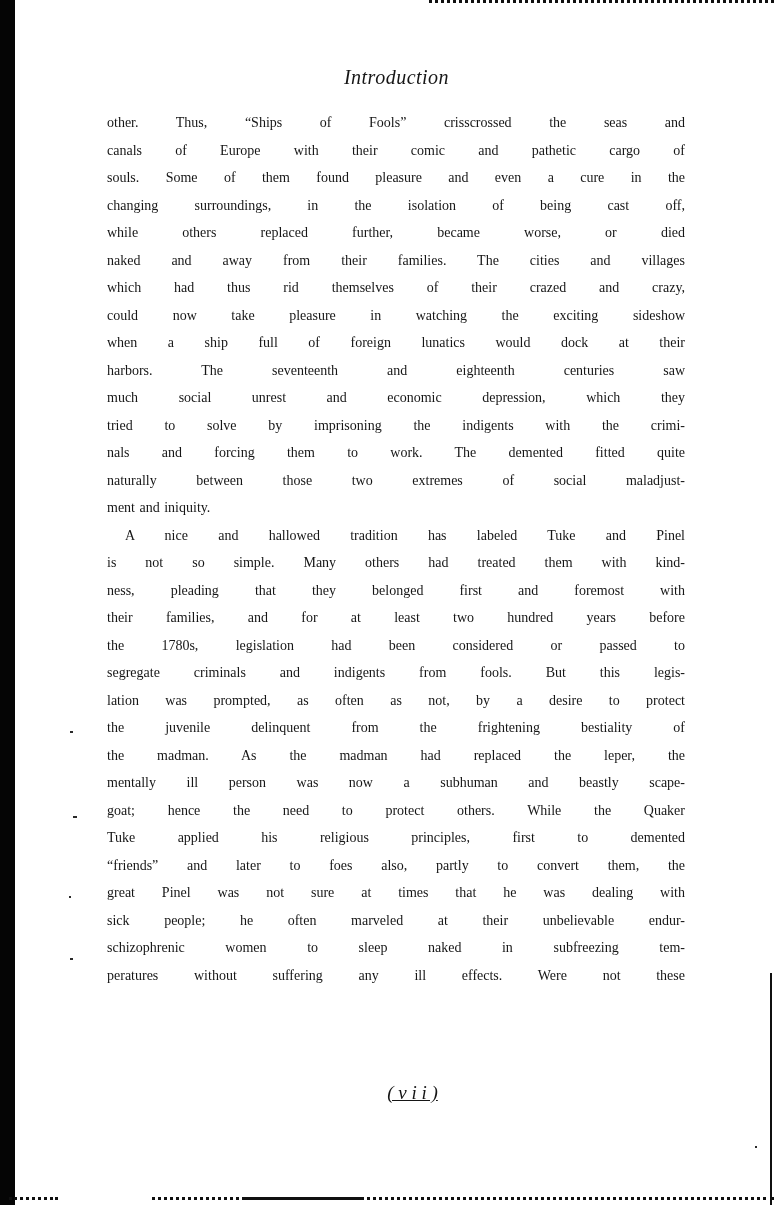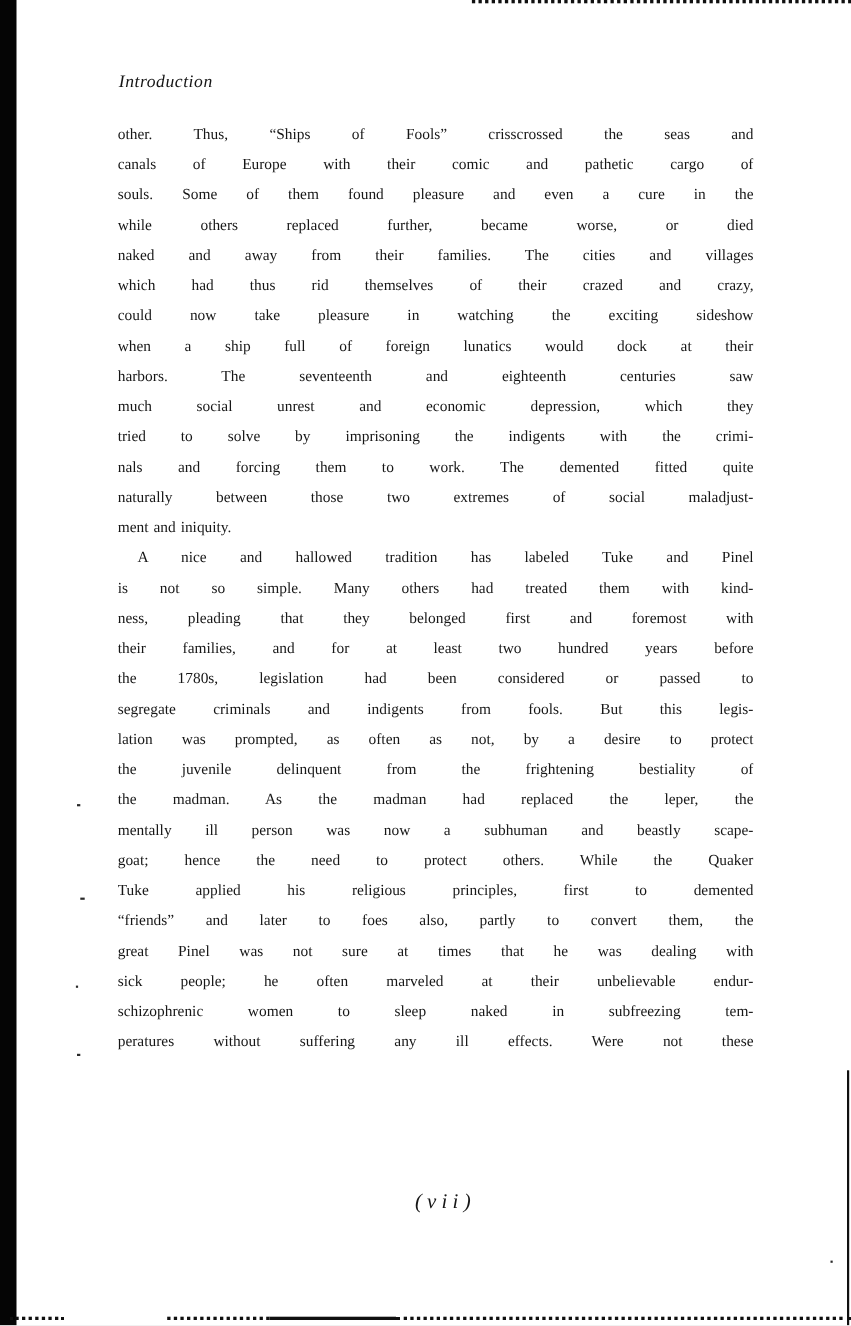--- a/index.html
+++ b/index.html
@@ -16,23 +16,23 @@
   .spine {
     position: absolute;
     left: 0; top: 0;
     width: 15px; height: 1205px;
     background: #050505;
   }
   .running-head {
     position: absolute;
     top: 66px; left: 108px;
     width: 577px;
-    text-align: left;
+    text-align: center;
     font-style: italic;
-    font-size: 16px;
+    font-size: 20px;
     letter-spacing: 0.5px;
     font-family: Liberation Serif, serif;
   }
   .text-block {
     position: absolute;
     top: 109px; left: 107px;
     width: 578px;
   }
   .line {
     height: 27.5px;
@@ -40,25 +40,26 @@
     font-size: 14px;
     text-align: justify;
     text-align-last: justify;
     overflow: hidden;
     word-spacing: 1px;
   }
   .line.indent { padding-left: 18px; }
   .line.no-just { text-align-last: left; }
   .page-number {
     position: absolute;
-    top: 1082px; left: 114px;
+    top: 1082px; left: 124px;
     width: 577px;
     text-align: center;
     font-style: italic;
     font-size: 19px;
+    text-decoration: underline;
   }
   
   .edge-top {
     position: absolute;
     top: 0; left: 429px;
     width: 345px; height: 0;
     border-top: 3px dotted #101010;
   }
   .edge-bottom-dot-1 { position: absolute; top: 1197px; left: 9px;   width: 49px;  border-top: 3px dotted #101010; }
   .edge-bottom-dot-2 { position: absolute; top: 1197px; left: 152px; width: 93px;  border-top: 3px dotted #101010; }
@@ -85,20 +86,21 @@
   <div class="spine"></div>
 
   <div class="edge-top"></div>
 
   <div class="running-head">Introduction</div>
 
   <div class="text-block">
       <div class="line">other. Thus, “Ships of Fools” crisscrossed the seas and</div>
       <div class="line">canals of Europe with their comic and pathetic cargo of</div>
       <div class="line">souls. Some of them found pleasure and even a cure in the</div>
+      <div class="line">changing surroundings, in the isolation of being cast off,</div>
       <div class="line">while others replaced further, became worse, or died</div>
       <div class="line">naked and away from their families. The cities and villages</div>
       <div class="line">which had thus rid themselves of their crazed and crazy,</div>
       <div class="line">could now take pleasure in watching the exciting sideshow</div>
       <div class="line">when a ship full of foreign lunatics would dock at their</div>
       <div class="line">harbors. The seventeenth and eighteenth centuries saw</div>
       <div class="line">much social unrest and economic depression, which they</div>
       <div class="line">tried to solve by imprisoning the indigents with the crimi-</div>
       <div class="line">nals and forcing them to work. The demented fitted quite</div>
       <div class="line">naturally between those two extremes of social maladjust-</div>

